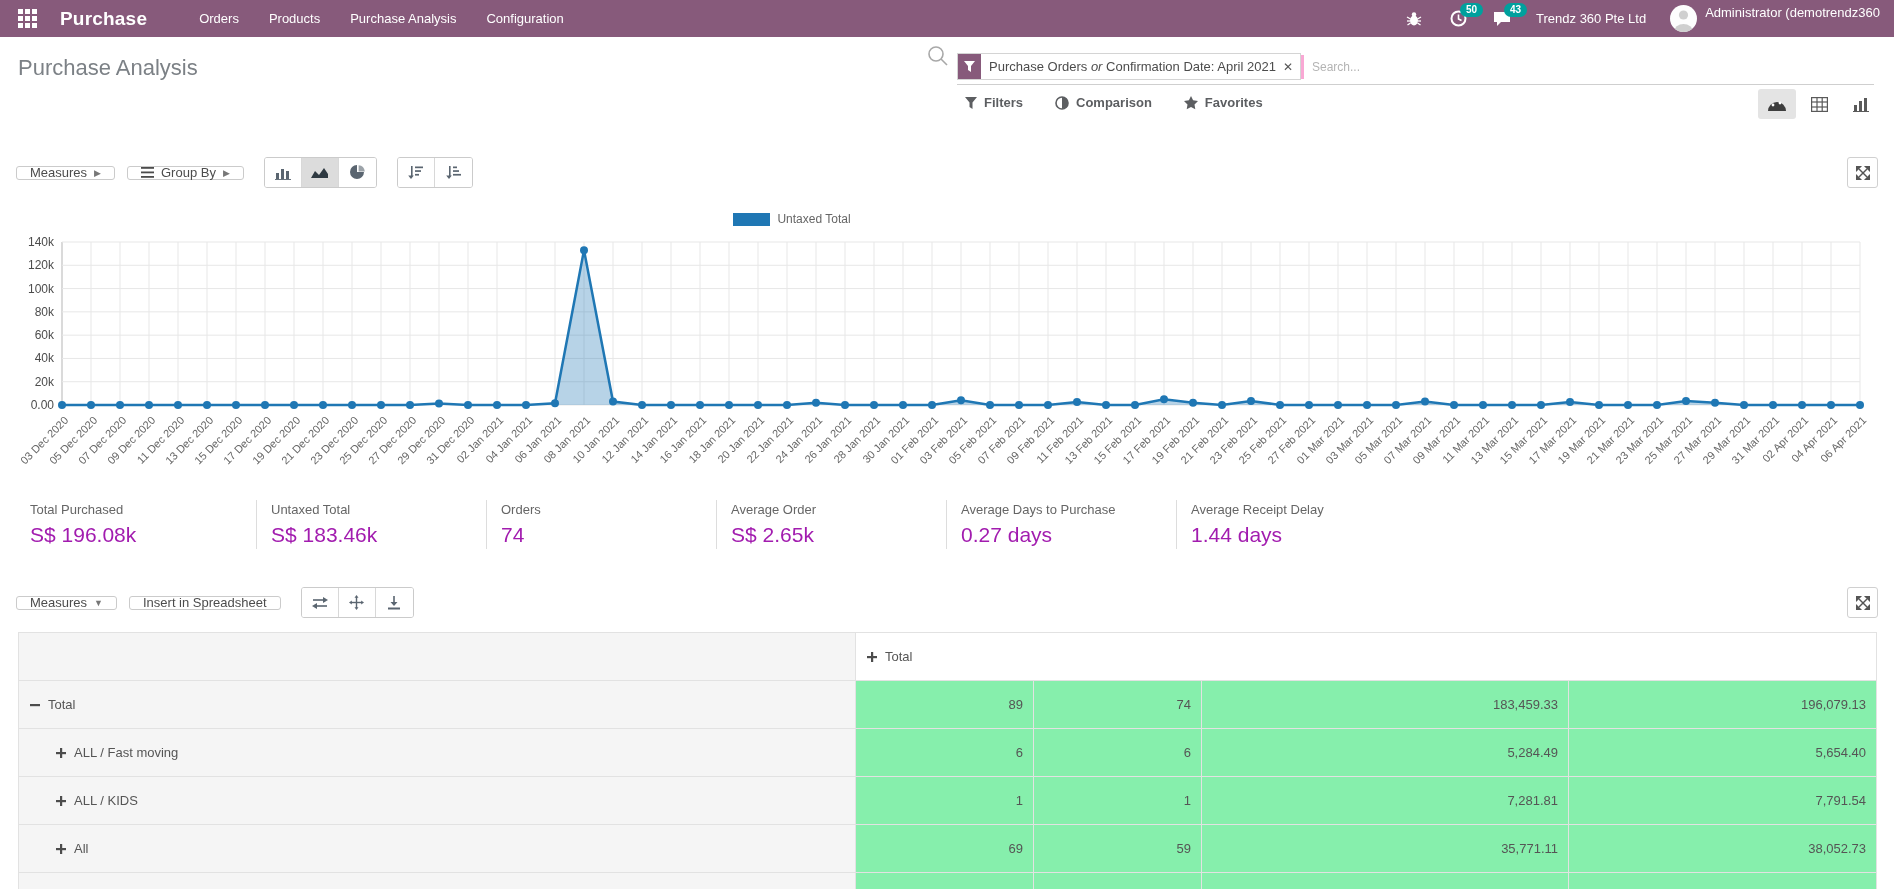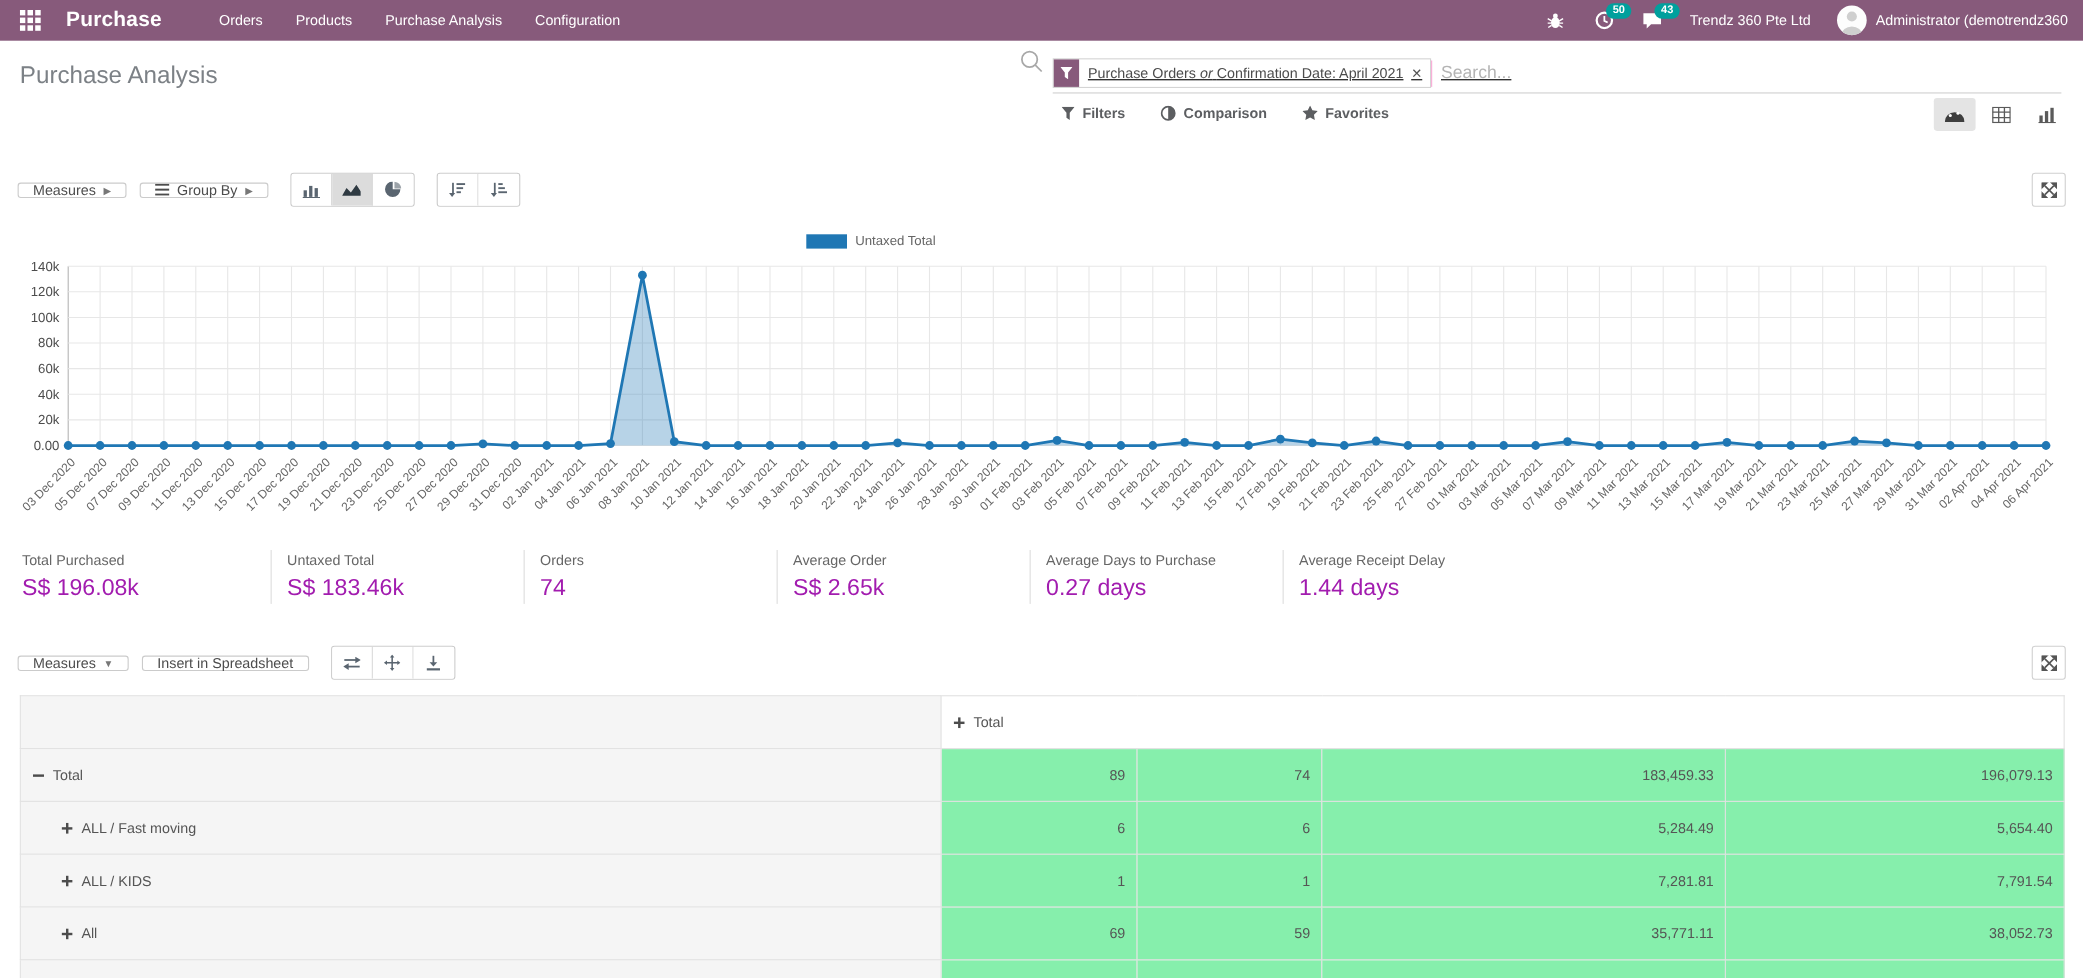--- a/index.html
+++ b/index.html
@@ -11,35 +11,35 @@
             color:#fff; padding:0 14px; }
   .navbar .apps-btn { width:22px; height:22px; margin:0 20px 0 4px; cursor:pointer; display:flex; align-items:center; }
   .navbar .brand { font-size:19px; font-weight:bold; letter-spacing:.2px; margin-right:52px; cursor:pointer; }
   .navbar .menu { display:flex; gap:30px; font-size:13px; }
   .navbar .menu span { cursor:pointer; }
   .navbar .right { margin-left:auto; display:flex; align-items:center; gap:24px; white-space:nowrap; }
   .nav-ico { position:relative; width:20px; height:18px; display:flex; align-items:center; justify-content:center; cursor:pointer; }
   .badge { position:absolute; top:-7px; left:12px; background:var(--badge,#00A09D); color:#fff;
            font-size:10px; font-weight:bold; border-radius:9px; padding:2px 6px; line-height:1; }
   .company { font-size:13px; cursor:pointer; }
-  .usermenu { display:flex; align-items:center; gap:8px; font-size:13px; cursor:pointer; }
+  .usermenu { display:flex; align-items:flex-start; gap:8px; font-size:13px; cursor:pointer; }
   .avatar { width:27px; height:27px; border-radius:50%; background:#fdfdfd; display:flex; align-items:flex-end; justify-content:center; overflow:hidden; }
 
   
   .control-panel { position:relative; height:100px; }
   .cp-title { position:absolute; left:18px; top:18px; font-size:22px; color:#7c8186; }
   .searchbar { position:absolute; left:957px; width:917px; top:12px; height:36px;
-               border-bottom:1px solid #cfcfcf; display:flex; align-items:center;text-decoration:underline; }
+               border-bottom:1px solid #cfcfcf; display:flex; align-items:center; }
   .facet { display:flex; align-items:center; border:1px solid #d4d4d4; background:#fff; height:27px; }
   .facet-ico { width:23px; height:25px; background:var(--navbar,#875A7B); display:flex; align-items:center; justify-content:center; }
   .facet-txt { font-size:13px; color:#4c4c4c; padding:0 6px 0 8px; white-space:nowrap; }
   .facet-txt i { font-style:italic; }
   .facet-close { font-size:12px; color:#555; padding:0 7px 0 1px; cursor:pointer; }
-  .search-input { border:none; outline:none; flex:1; font-size:16px; color:#444;
-                  border-left:1px solid #f9a8d4; padding:4px 8px; height:24px; background:transparent; }
+  .search-input { border:none; outline:none; flex:1; font-size:12px; color:#444;
+                  border-left:3px solid #f9a8d4; padding:4px 8px; height:24px; background:transparent; }
   .search-input::placeholder { color:#b4b4b4; }
   .search-mag { position:absolute; left:927px; top:8px; color:#9a9a9a; }
   .cp-buttons { position:absolute; left:965px; top:58px; display:flex; gap:32px;
                 font-size:13px; font-weight:bold; color:#5c5e61; }
   .cp-buttons .cpb { display:flex; gap:7px; align-items:center; cursor:pointer; }
   .view-switcher { position:absolute; right:14px; top:52px; display:flex; gap:4px; }
   .vs-btn { width:38px; height:30px; display:flex; align-items:center; justify-content:center;
             color:#5a5a5a; border-radius:3px; cursor:pointer; }
   .vs-btn.active { background:#e4e4e4; color:#3e3e3e; }
 
@@ -62,21 +62,21 @@
   .caret-d { font-size:9px; color:#777; }
 
   
   .legend-row { margin-top:24px; display:flex; justify-content:center; }
   .legend { display:flex; align-items:center; gap:7px; transform:translateX(-155px); }
   .legend-swatch { width:37px; height:13px; }
   .legend-label { font-size:12px; color:#666; }
   .chart-wrap { margin-top:2px; }
 
   
-  .kpi-row { display:flex; margin-left:20px; margin-top:0px; }
+  .kpi-row { display:flex; margin-left:30px; margin-top:0px; }
   .kpi { width:226px; padding:2px 0 2px 0; }
   .kpi + .kpi { border-left:1px solid #ddd; padding-left:14px; width:230px; }
   .kpi-label { font-size:13px; color:#666; }
   .kpi-value { font-size:21px; color:#a21caf; margin-top:6px; }
 
   
   .pivot-wrap { margin:14px 16px 0 18px; }
   table.pivot { border-collapse:collapse; table-layout:fixed; width:1858px; font-size:13px; color:#555; }
   .pivot th, .pivot td { border:1px solid #e2e2e2; height:30px; padding:16px 10px; font-weight:normal; }
   .pivot .rowhead { background:#f5f5f5; text-align:left; }

